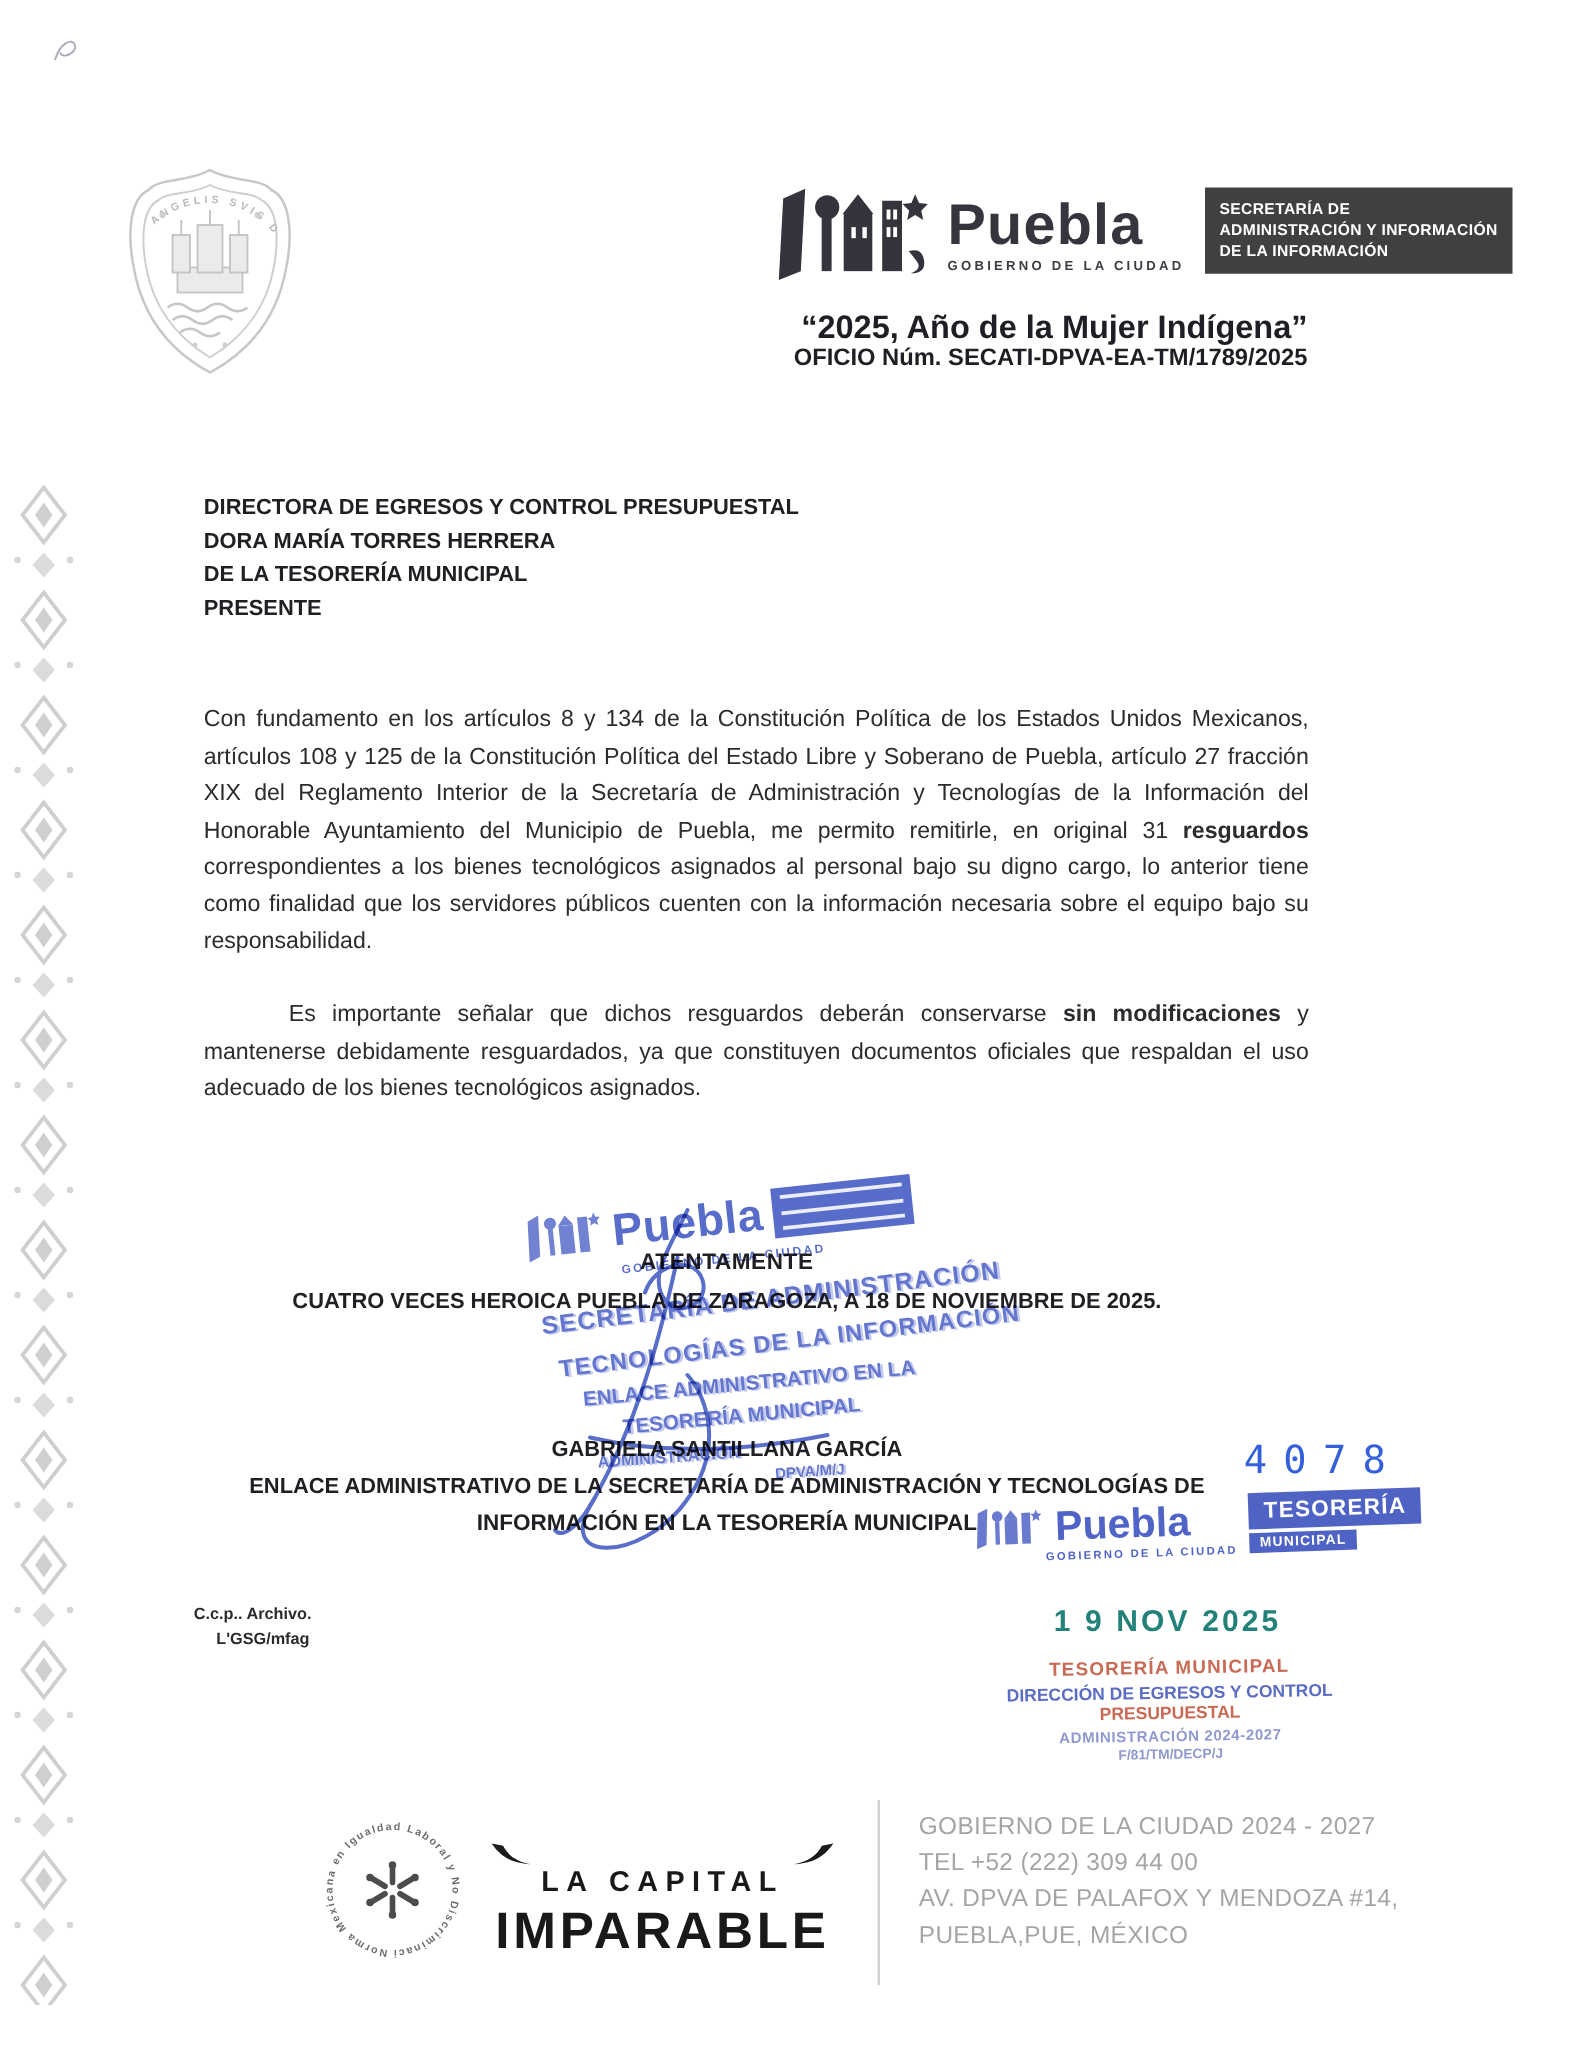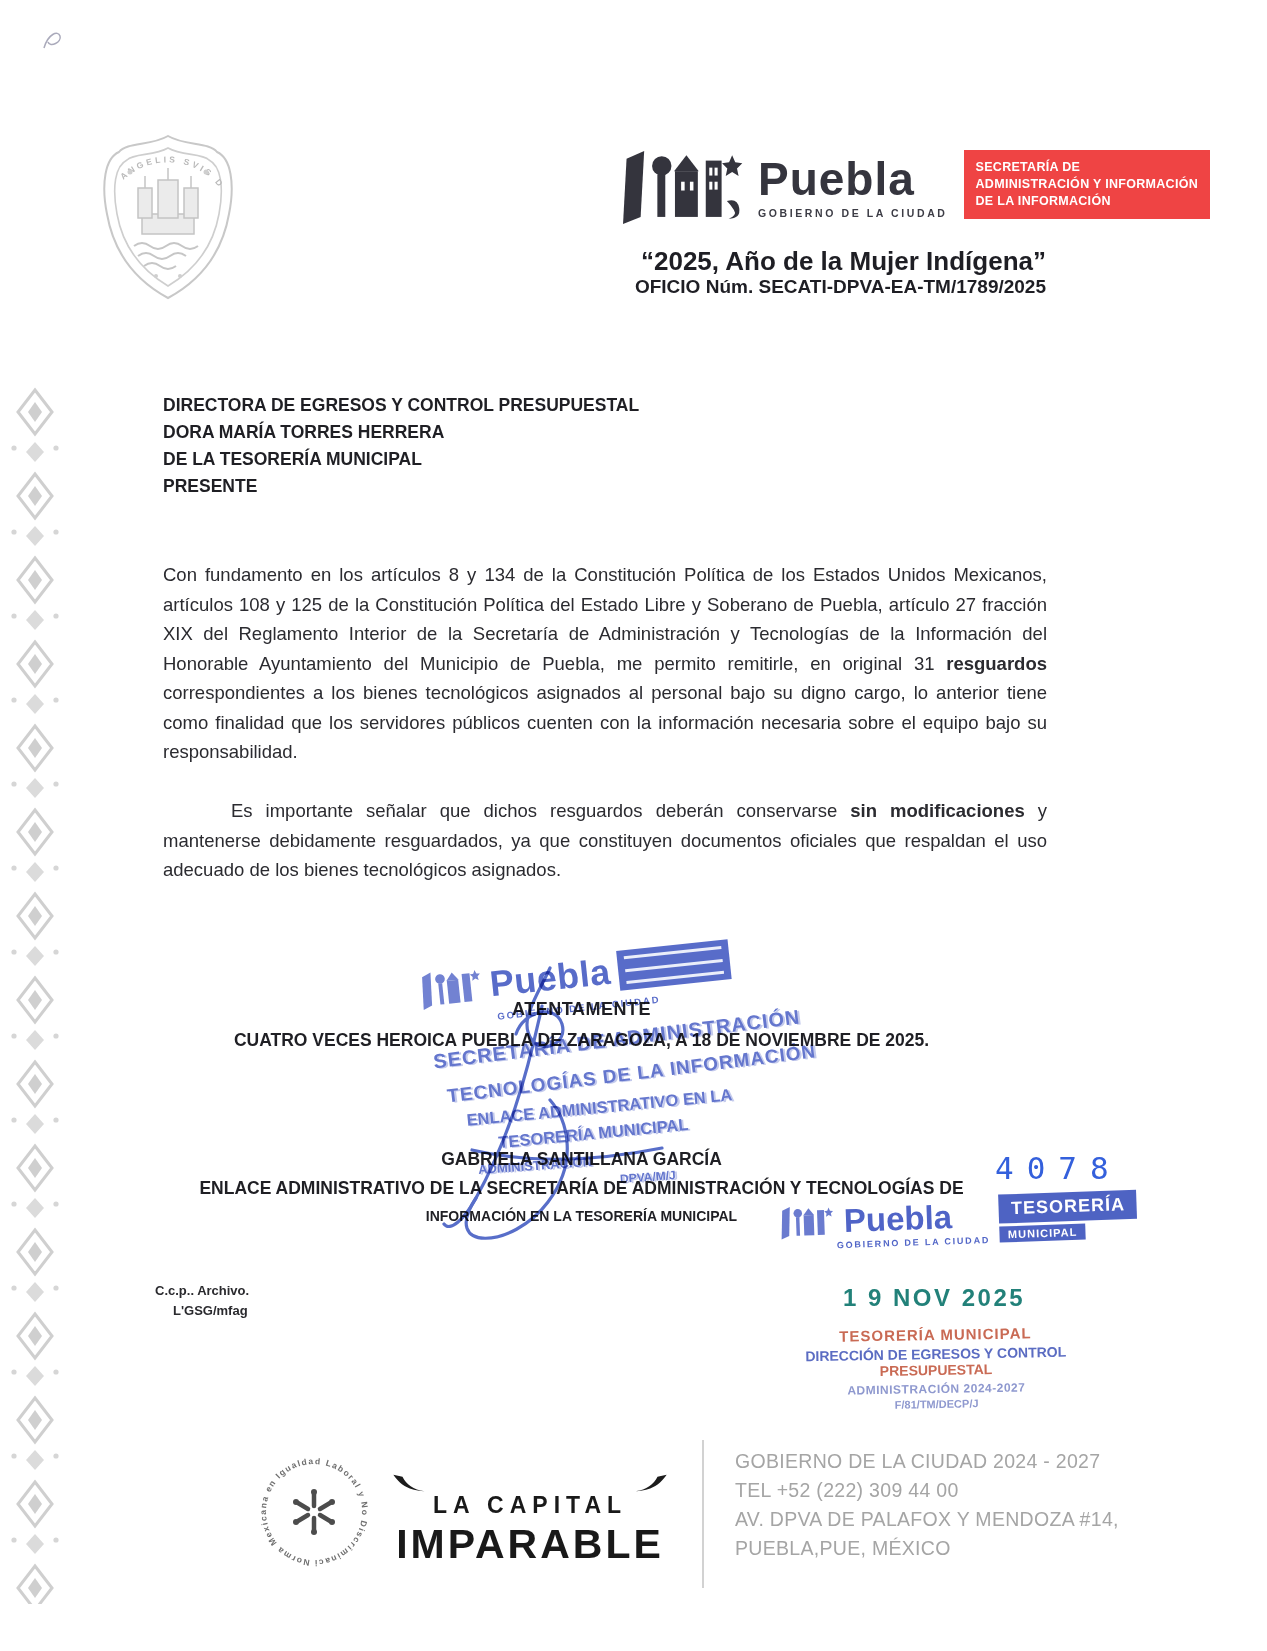--- a/index.html
+++ b/index.html
@@ -9,41 +9,41 @@
     font-family:"Liberation Sans", sans-serif; color:#26262a; overflow:hidden;
   }
   .abs { position:absolute; }
 
   
   .logo-row { left:616px; top:146px; display:flex; align-items:flex-start; }
   .logo-icons { margin-right:10px; }
   .brandwrap { display:flex; flex-direction:column; margin-right:16px; }
   .brand { font-size:46px; font-weight:bold; color:#35353e; letter-spacing:1px; line-height:1; margin-top:10px;}
   .brand-sub { font-size:10.5px; font-weight:bold; color:#3c3c45; letter-spacing:2.6px; margin-top:5px; }
-  .sec-box { background:#ef4444; color:#ffffff; padding:9px 12px; margin-top:4px; }
+  .sec-box { background:#404040; color:#ffffff; padding:9px 12px; margin-top:4px; }
   .sec-box div { font-size:12.5px; font-weight:bold; letter-spacing:.3px; line-height:1.35; }
   .slogan { top:246px; right:221px; font-size:26px; font-weight:bold; color:#1e1e24; }
   .oficio { top:276px; right:221px; font-size:19px; font-weight:bold; color:#1e1e24; }
 
   
   .recipient { left:163px; top:392px; font-size:17.5px; font-weight:bold; line-height:27px; color:#1f1f24; }
 
   
   .bodypar { left:163px; width:884px; font-size:18.5px; line-height:29.5px; text-align:justify; color:#2b2b30; }
   .p1 { top:560px; }
   .p2 { top:796px; text-indent:68px; }
   .p3 { top:911px; text-indent:68px; text-align:left; }
 
   
   .closing { left:163px; width:837px; text-align:center; font-weight:bold; color:#1f1f24; }
   .atentamente { top:999px; font-size:18px; letter-spacing:.5px; }
   .placedate { top:1030px; font-size:17.5px; }
   .signer { top:1149px; font-size:17.5px; }
   .stitle1 { top:1178px; font-size:17.5px; }
-  .stitle2 { top:1208px; font-size:14px; }
+  .stitle2 { top:1208px; font-size:18px; }
 
   
   .ink { mix-blend-mode:multiply; }
   .stamp1 { left:418px; top:948px; width:380px; transform:rotate(-6deg); color:#4157c2; opacity:.88; }
   .stamp1 .row { display:flex; align-items:flex-start; }
   .stamp1 .sbrand { font-size:36px; font-weight:bold; line-height:1; margin:6px 8px 0 6px; letter-spacing:.5px; }
   .stamp1 .sbrand-sub { font-size:9.5px; font-weight:bold; letter-spacing:2px; margin:3px 0 0 76px; }
   .minibox { background:#4157c2; width:112px; height:40px; margin-top:4px; padding:6px 7px; display:flex; flex-direction:column; justify-content:space-between; }
   .minibox i { display:block; height:3px; background:#e9ecfa; }
   .sline { position:absolute; color:#4157c2; font-weight:bold; opacity:.82;

